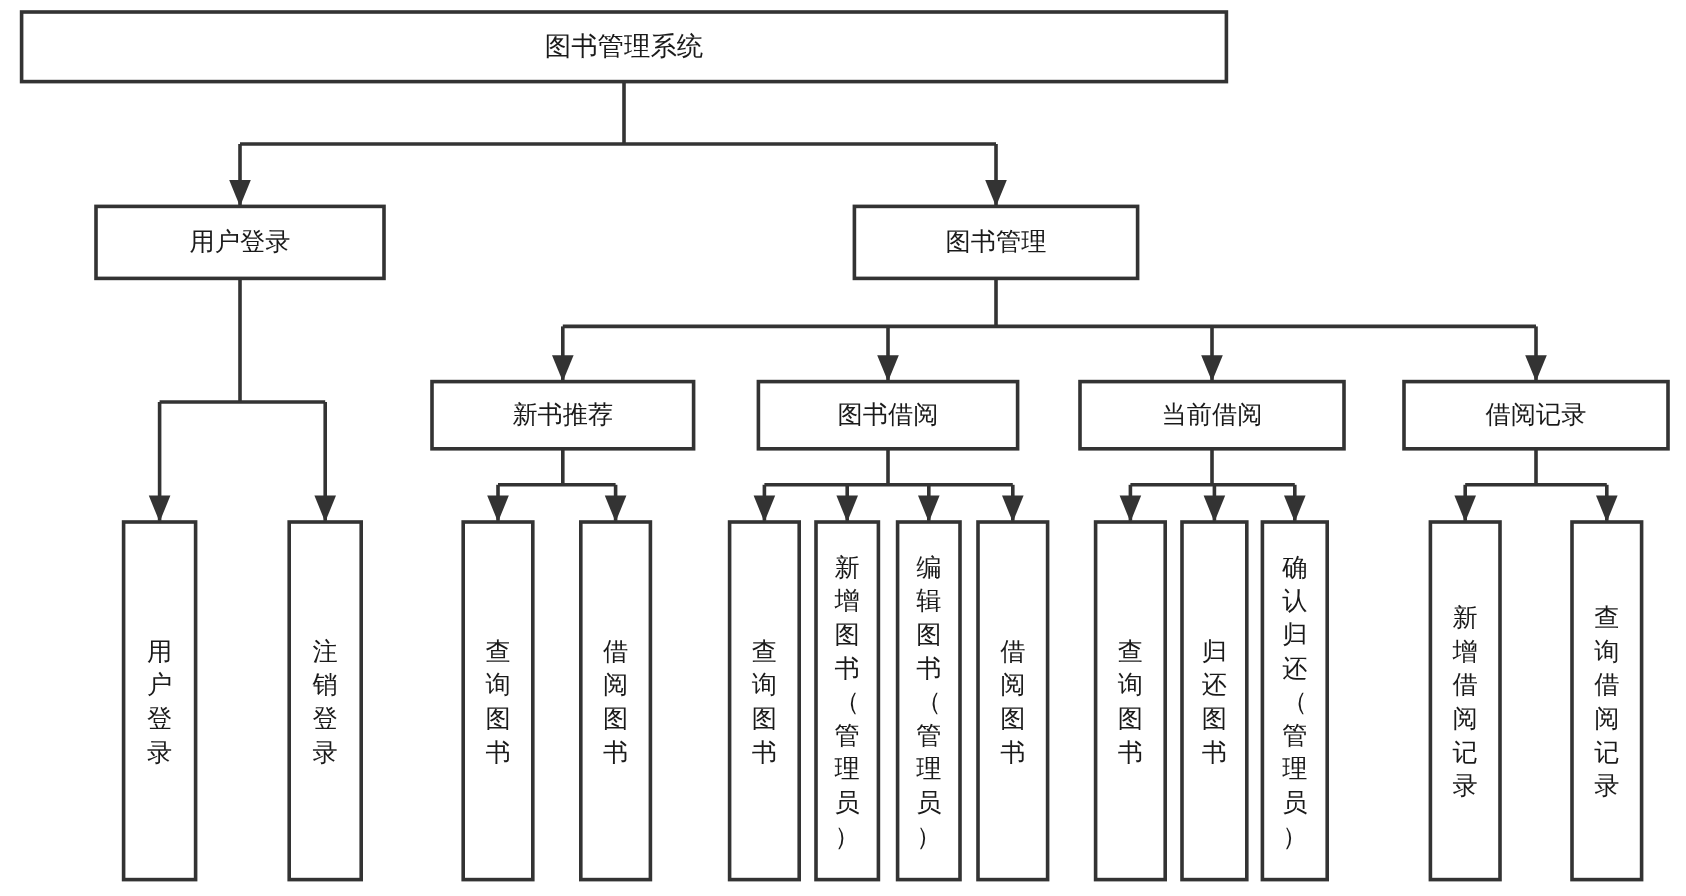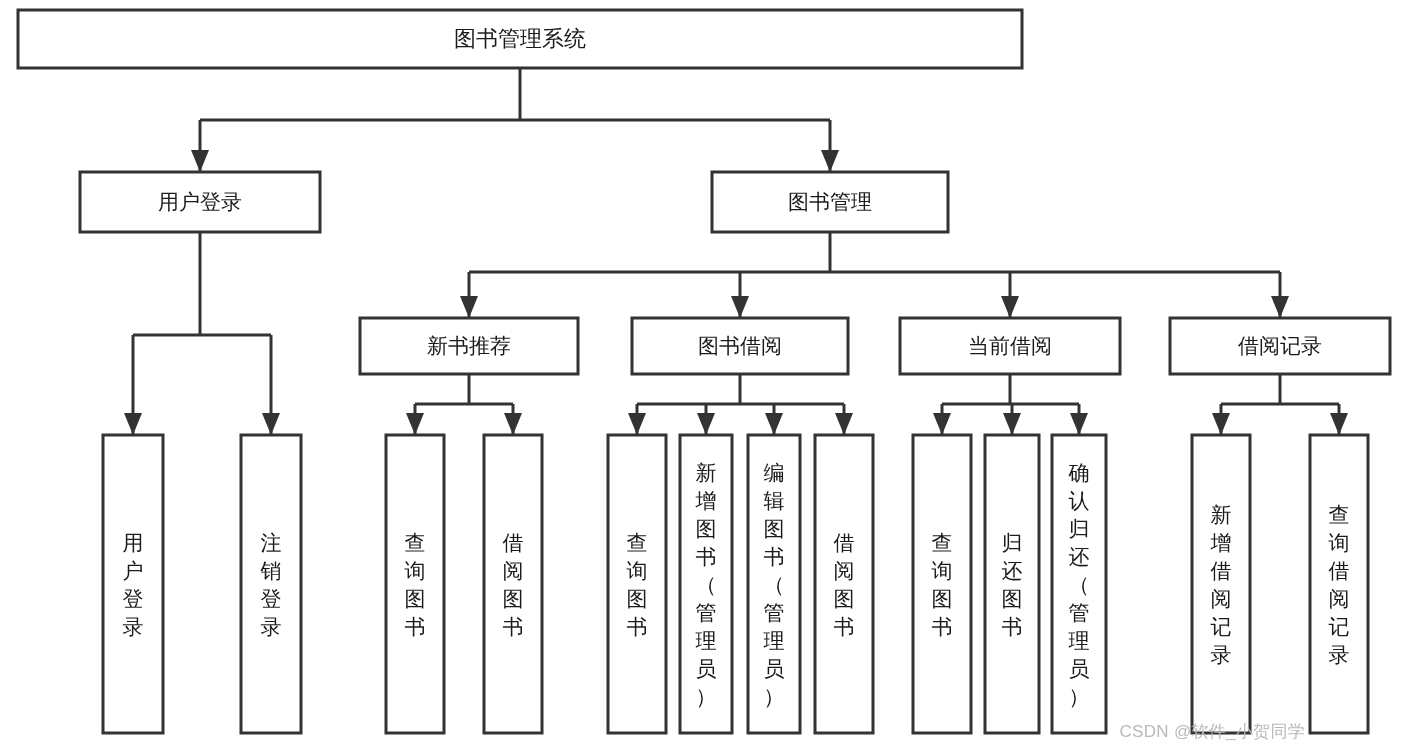--- a/index.html
+++ b/index.html
@@ -203,14 +203,13 @@
         <g>
           <rect x="1192" y="435" width="58" height="298" class="node-rect"></rect>
           <text x="1221" y="521.84" class="vlabel"><tspan x="1221" dy="0">新</tspan><tspan x="1221" dy="28">增</tspan><tspan x="1221" dy="28">借</tspan><tspan x="1221" dy="28">阅</tspan><tspan x="1221" dy="28">记</tspan><tspan x="1221" dy="28">录</tspan></text>
         </g>
         <g>
           <rect x="1310" y="435" width="58" height="298" class="node-rect"></rect>
           <text x="1339" y="521.84" class="vlabel"><tspan x="1339" dy="0">查</tspan><tspan x="1339" dy="28">询</tspan><tspan x="1339" dy="28">借</tspan><tspan x="1339" dy="28">阅</tspan><tspan x="1339" dy="28">记</tspan><tspan x="1339" dy="28">录</tspan></text>
         </g>
       </g>
   </svg>
-  <div class="watermark">CSDN @软件_小贺同学</div>
 </div>
 
 </body></html>

